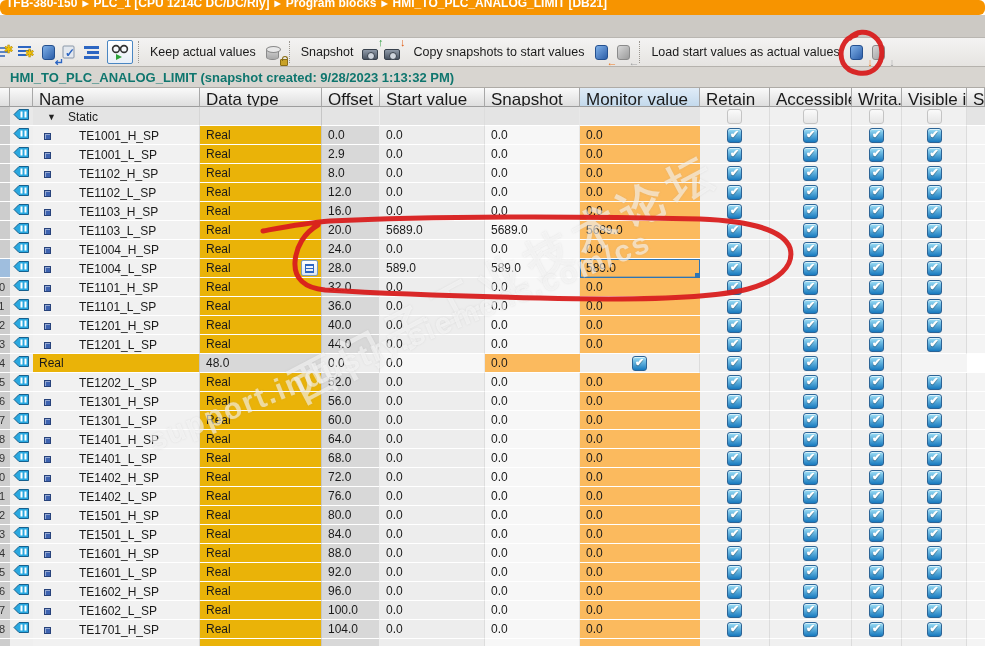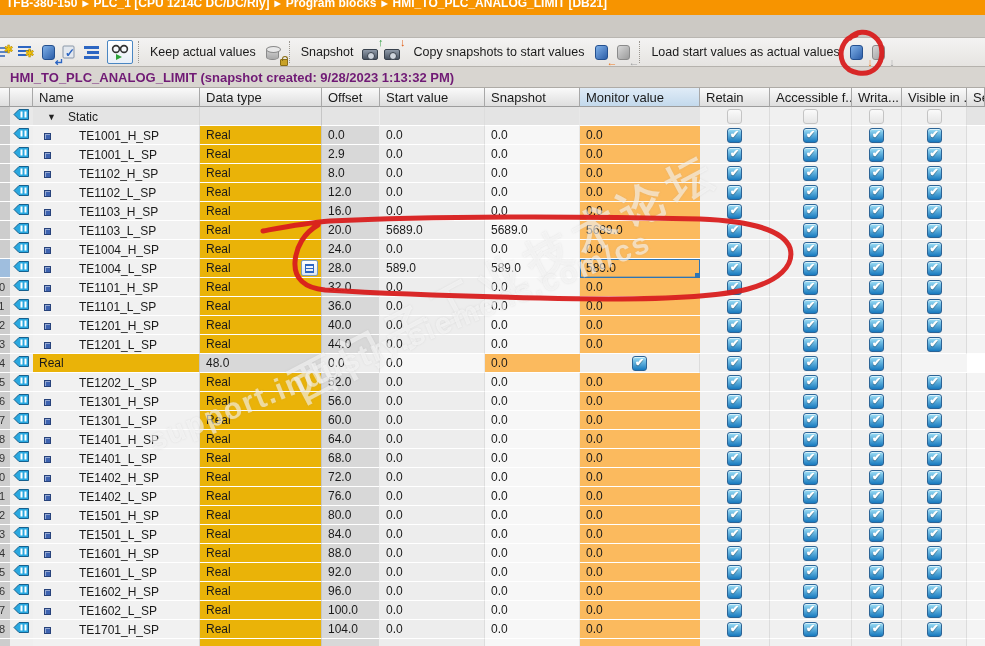--- a/index.html
+++ b/index.html
@@ -6,21 +6,21 @@
   html,body { background:#888; }
   #app {
     position: relative; width: 985px; height: 646px; overflow: hidden;
     background: #fff; font-family: "Liberation Sans", sans-serif;
     color: #1a1a1a; font-size: 12px;
   }
 
   
   .breadcrumb {
     position: absolute; left:0; top:0; width:100%; height:15px;
-    background:#f79400; overflow:hidden; white-space:nowrap;
+    background:#f79400; overflow:hidden; white-space:nowrap;border-radius:6px;
   }
   .breadcrumb-inner { margin-top:-4px; padding-left:4px; color:#fff; font-size:12px; font-weight:bold; }
   .breadcrumb-inner .crumb { margin:0 2px; }
   .breadcrumb-inner .arrow { font-size:8px; margin:0 3px; color:#fff; vertical-align:1px; }
 
   .gapbar { position:absolute; left:0; top:15px; width:100%; height:23px; background:#ccc9c4; border-bottom:1px solid #b9b6b1; }
 
   
   .toolbar {
     position:absolute; left:0; top:38px; width:100%; height:29px;
@@ -46,30 +46,30 @@
 
   .cylinder { width:13px; height:13px; background:linear-gradient(#d9d9d9,#a8a8a8); border:1px solid #8a8a8a; border-radius:6px/3px; position:relative; margin-top:2px; }
   .cylinder::before { content:""; position:absolute; left:-1px; top:-2px; width:13px; height:5px; border-radius:50%; background:#e8e8e8; border:1px solid #8a8a8a; }
   .lock { position:absolute; right:-4px; bottom:-3px; width:8px; height:7px; background:#c9a227; border:1px solid #8a6d14; border-radius:1px; }
   .lock::before { content:""; position:absolute; left:1px; top:-4px; width:4px; height:4px; border:1.5px solid #8a6d14; border-bottom:none; border-radius:3px 3px 0 0; }
 
   
   .titlebar {
     position:absolute; left:0; top:67px; width:100%; height:21px;
     background:#d8d5d0; border-bottom:1px solid #aeaba6;
-    font-weight:bold; font-size:13px; padding:3px 0 0 10px; color:#701a75;
+    font-weight:bold; font-size:13px; padding:3px 0 0 10px; color:#0f766e;
   }
 
   
   .grid-row { display:grid; grid-template-columns:10px 23px 167px 122px 58px 105px 95px 120px 70px 82px 50px 65px 18px; }
   .thead { position:absolute; left:0; top:88px; width:100%; height:19px; }
   .th {
     height:19px; background:linear-gradient(#fafafa,#dedede);
     border-right:1px solid #a8a8a8; border-bottom:1px solid #9d9d9d;
-    font-size:13px; color:#1a1a1a; padding:2px 0 0 6px;
+    font-size:17px; color:#1a1a1a; padding:2px 0 0 6px;
     overflow:hidden; white-space:nowrap;
   }
   .th.monitor { background:linear-gradient(#e0ecf7,#c3d9ec); }
 
   .tbody { position:absolute; left:0; top:107px; width:100%; }
   .row { height:19px; }
   .cell {
     height:19px; border-bottom:1px solid #fff; overflow:hidden; white-space:nowrap;
     padding:2px 0 0 6px; font-size:12px; position:relative;
   }

